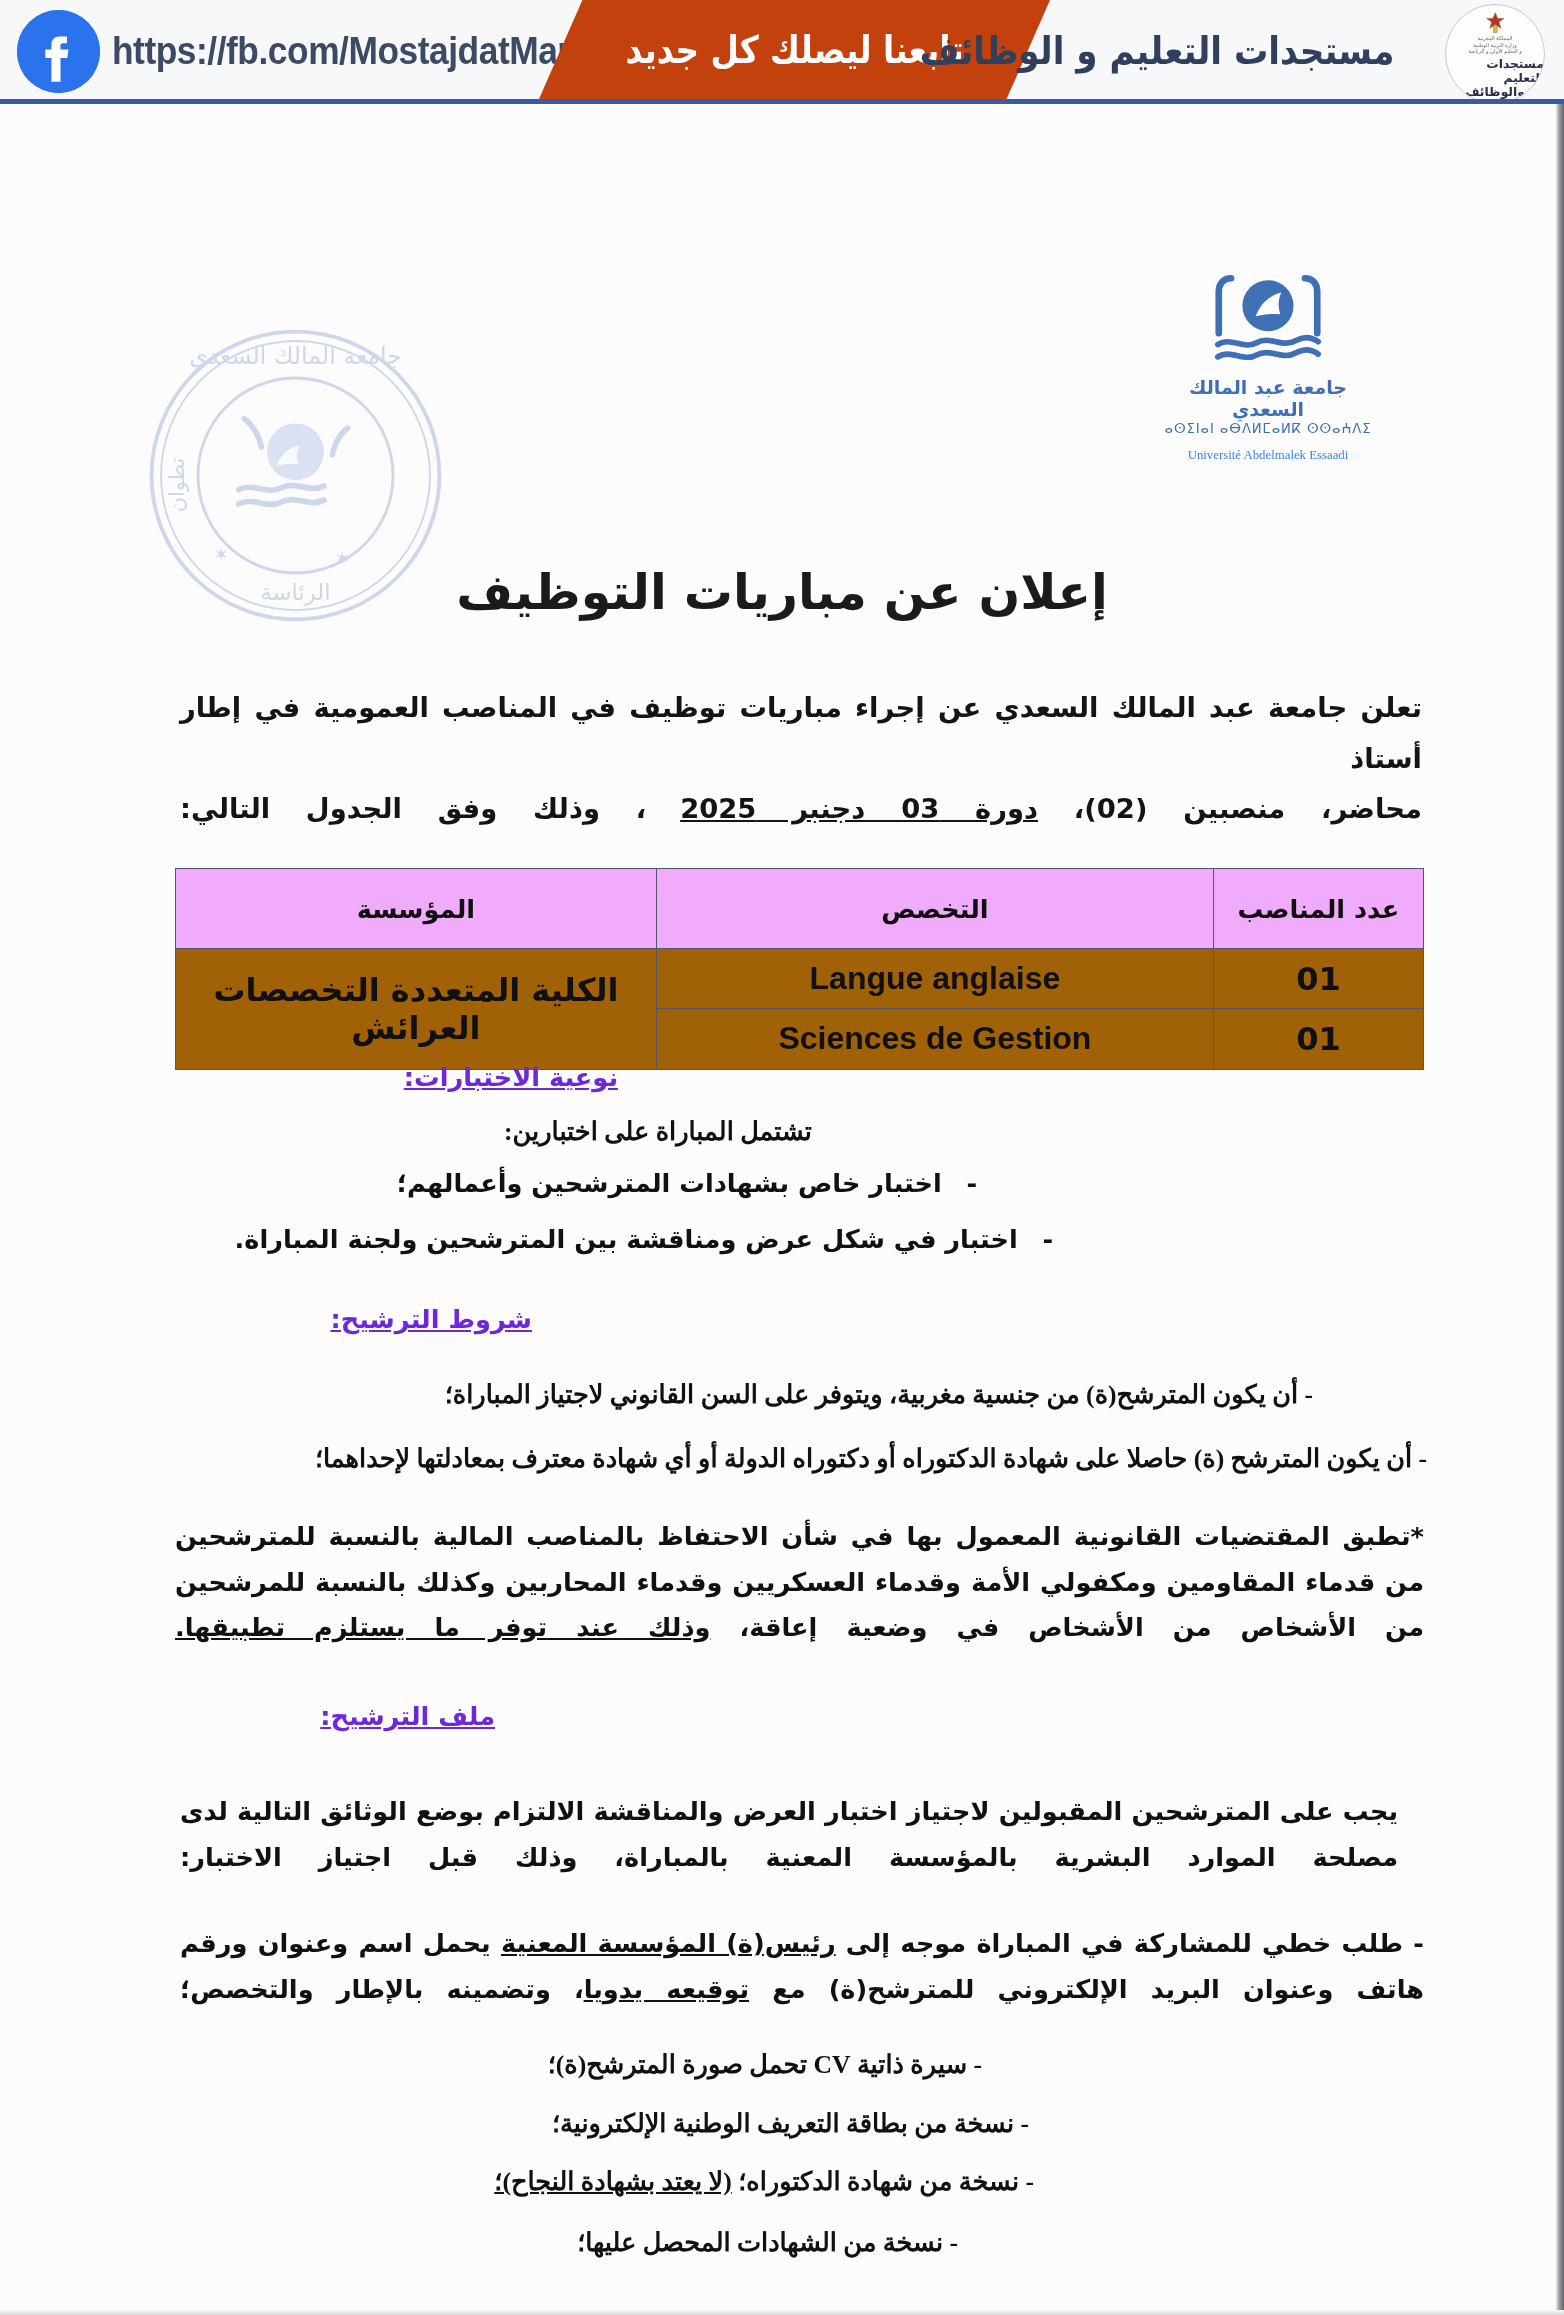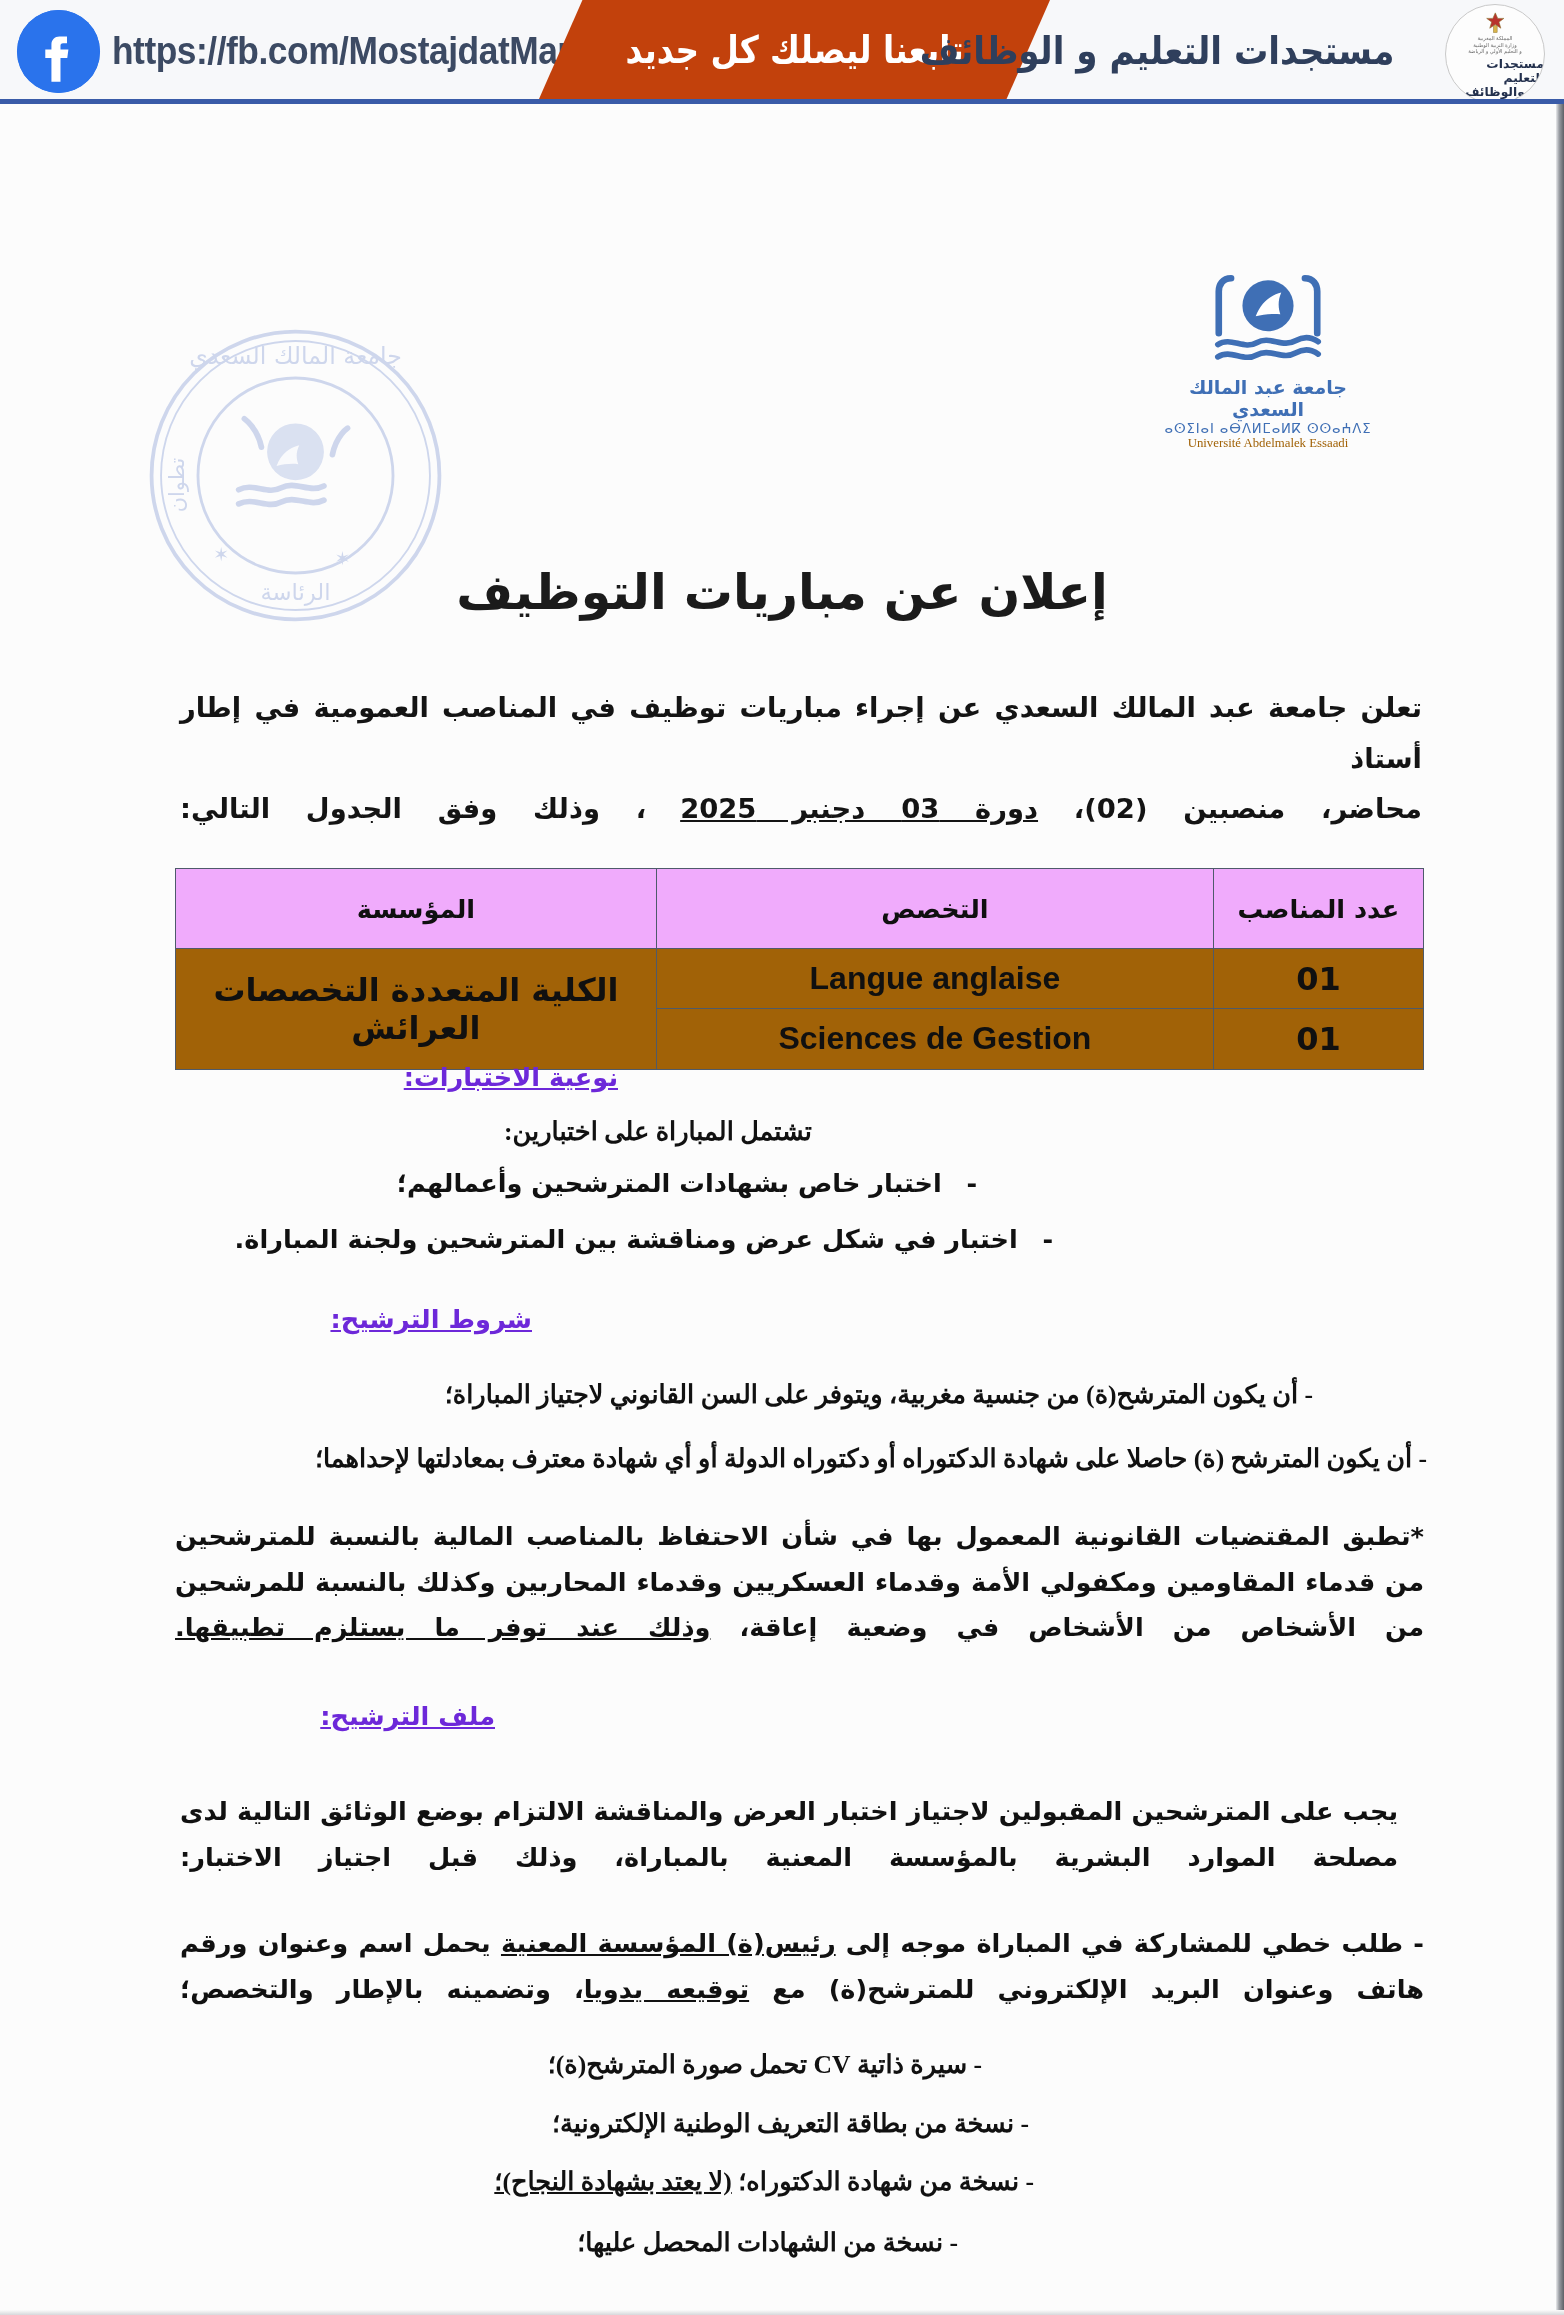--- a/index.html
+++ b/index.html
@@ -79,21 +79,21 @@
   }
   .uni-logo .uni-ar{
     font-size:19px;color:#3f6fb5;font-weight:bold;margin-top:-1.9px;
     font-family:"DejaVu Sans","Liberation Sans",sans-serif;
   }
   .uni-logo .uni-tif{
     font-size:13.2px;color:#3f6fb5;letter-spacing:0.9px;margin-top:0.9px;
     font-family:"DejaVu Sans",sans-serif;direction:ltr;
   }
   .uni-logo .uni-fr{
-    font-size:12.8px;color:#a16207;margin-top:0px;direction:ltr;
+    font-size:12.8px;color:#3b82f6;margin-top:12px;direction:ltr;
     font-family:"Liberation Serif","DejaVu Serif",serif;
   }
 
   
   .stamp{
     position:absolute;left:144px;top:220px;width:303px;height:303px;
     opacity:0.42;
   }
 
   

